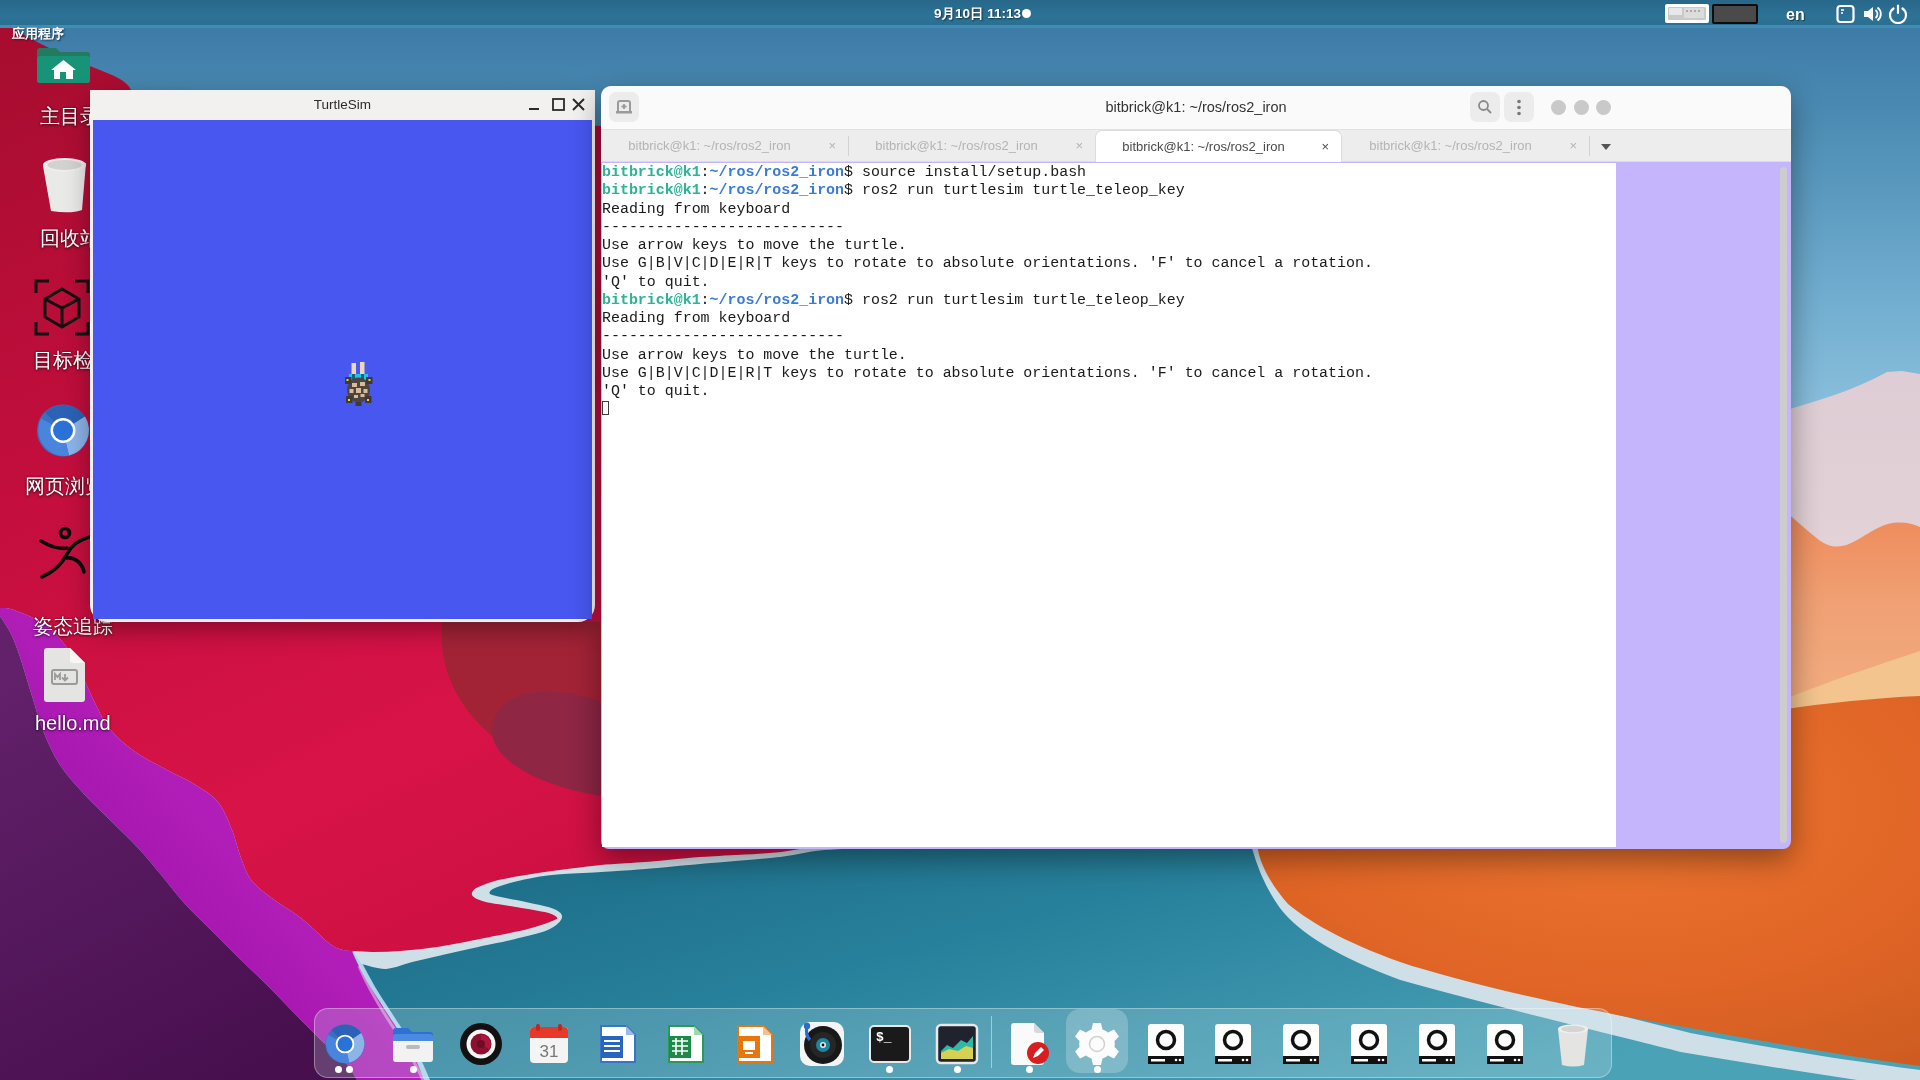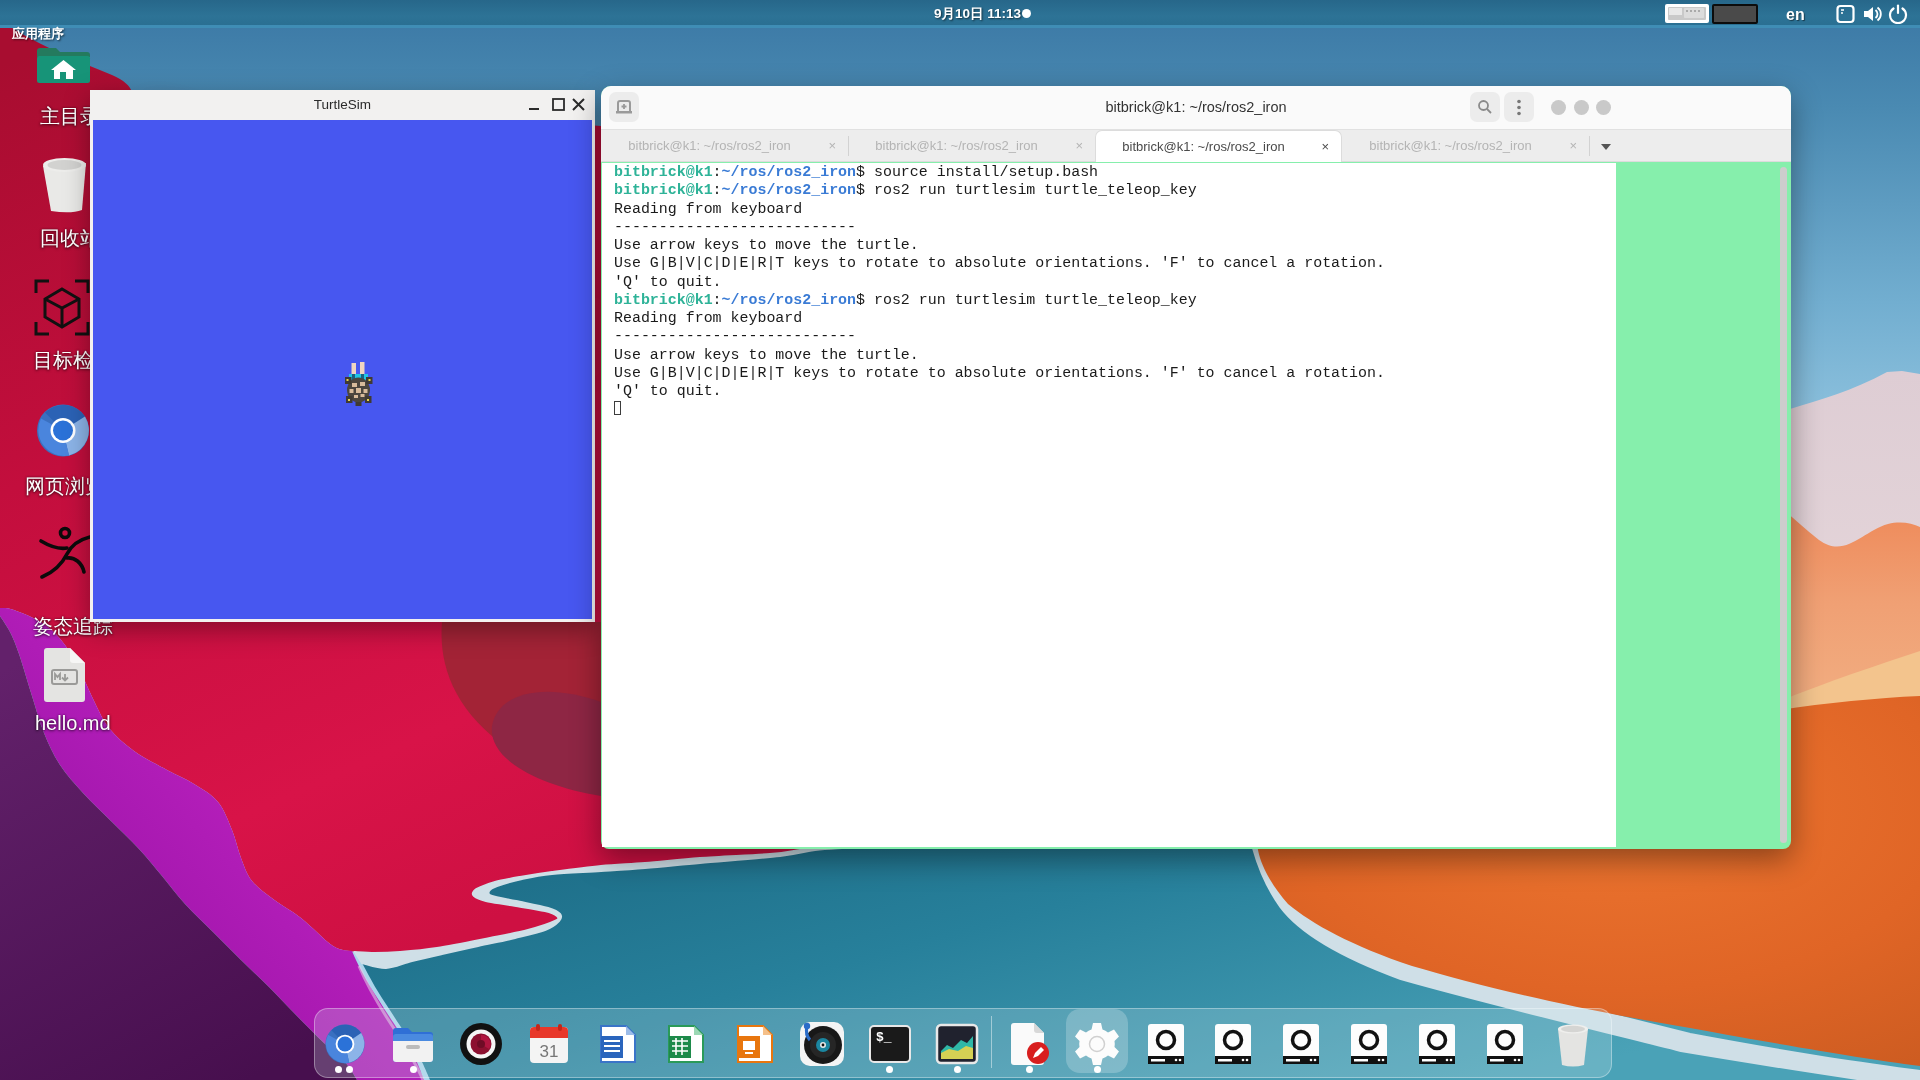--- a/index.html
+++ b/index.html
@@ -15,44 +15,44 @@
 #panel .clock { position:absolute; left:918px; top:5px; font-size:13.5px; font-weight:bold;
   text-shadow:1px 1px 2px rgba(0,0,0,.6);margin-left:16px; }
 #panel .notifdot { position:absolute; left:1022px; top:9px; width:9px; height:9px; border-radius:50%; background:#fff; }
 #panel .en { position:absolute; left:1786px; top:6px; font-size:16px; font-weight:bold; text-shadow:1px 1px 1px rgba(0,0,0,.5);}
 
 .dicon { position:absolute; z-index:2; }
 .dlabel { position:absolute; z-index:2; color:#fff; font-size:20px; white-space:nowrap;
   text-shadow:0 1px 3px rgba(0,0,0,.65), 0 0 2px rgba(0,0,0,.5); }
 
 #turtle { position:absolute; left:90px; top:90px; width:505px; height:532px; z-index:10;
-  background:#f2f1f0; box-shadow:0 8px 24px rgba(0,0,0,.35); }
+  background:#f2f1f0; box-shadow:0 8px 24px rgba(0,0,0,.35);border-radius:17px; }
 #turtle .tbar { position:absolute; left:0; top:0; width:100%; height:30px; background:#f2f1f0; }
 #turtle .ttitle { position:absolute; left:0; top:7px; width:100%; text-align:center;
   font-size:13.5px; color:#2b2b2b; }
 #turtle .tcanvas { position:absolute; left:3px; top:30px; width:499px; height:499px; background:#4757f0; }
 
 #term { position:absolute; left:601px; top:86px; width:1190px; height:763px; z-index:11;
-  background:#86efac; border-radius:10px 10px 8px 8px; box-shadow:0 10px 30px rgba(0,0,0,.4); }
+  background:#c4b5fd; border-radius:10px 10px 8px 8px; box-shadow:0 10px 30px rgba(0,0,0,.4); }
 #term .hdr { position:absolute; left:0; top:0; width:100%; height:44px; background:#fafafa;
   border-bottom:1px solid #e1e1e1; border-radius:10px 10px 0 0; }
 #term .htitle { position:absolute; left:0; top:13px; width:100%; text-align:center;
   font-size:14.5px; color:#333; }
 .hbtn { position:absolute; top:6px; width:30px; height:30px; background:#ececec; border-radius:7px; }
 .hcirc { position:absolute; top:99.5px; width:15px; height:15px; border-radius:50%; background:#c9c9c9; }
 #term .tabbar { position:absolute; left:0; top:44px; width:100%; height:32px; background:#ededed;
   border-bottom:1px solid #dcdcdc; }
 .tab { position:absolute; top:0; height:32px; font-size:13px; color:#b4b4b4; }
 .tab .tx { position:absolute; left:0; right:30px; top:8px; text-align:center; white-space:nowrap; overflow:hidden;}
 .tab .cl { position:absolute; right:12px; top:8px; font-size:13px; }
 .tabsep { position:absolute; top:6px; width:1px; height:20px; background:#d2d2d2; }
 .tabactive { background:#fff; border:1px solid #dcdcdc; border-bottom:none; border-radius:7px 7px 0 0; height:32px; color:#4a4a4a;}
 #term .content { position:absolute; left:1px; top:77px; width:1014px; height:684px; background:#fff;
   font-family:"Liberation Mono", monospace; font-size:14.95px; line-height:18.25px; color:#1a1a1a;
-  white-space:pre; overflow:hidden;padding-left:12px; }
+  white-space:pre; overflow:hidden; }
 .tU { color:#2eb398; font-weight:bold; }
 .tP { color:#3a7bd5; font-weight:bold; }
 #term .sbar { position:absolute; right:4px; top:81px; width:7px; height:676px; background:#cdcdcd; border-radius:4px; }
 .cursor { display:inline-block; width:7px; height:14px; border:1.6px solid #3c3c3c; vertical-align:-2px;}
 
 #dock { position:absolute; left:314px; top:1008px; width:1298px; height:70px; z-index:12;
   background:rgba(215,235,242,.22); border:1px solid rgba(255,255,255,.35); border-radius:14px; }
 .dock-ic { position:absolute; top:1021px; width:46px; height:46px; z-index:13; }
 .dock-dot { position:absolute; top:1066px; width:7px; height:7px; border-radius:50%; background:#fff; z-index:13;}
 .gearhl { position:absolute; left:1066px; top:1009px; width:62px; height:64px; border-radius:14px;

